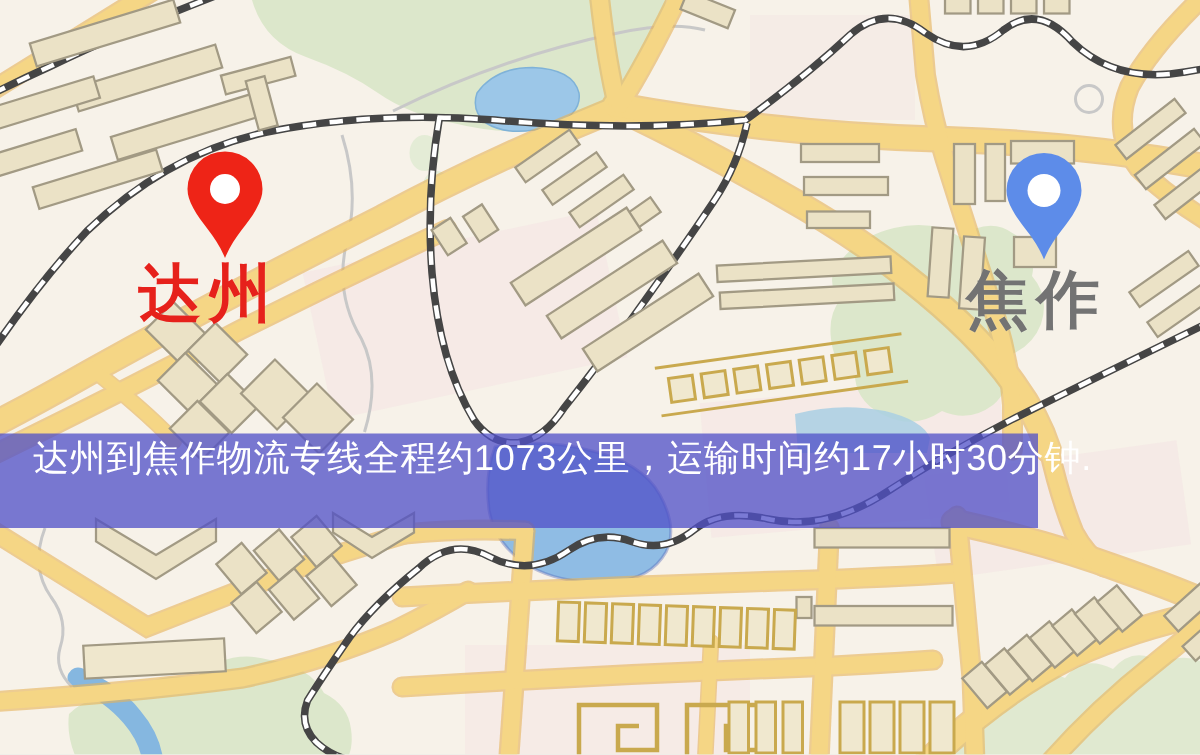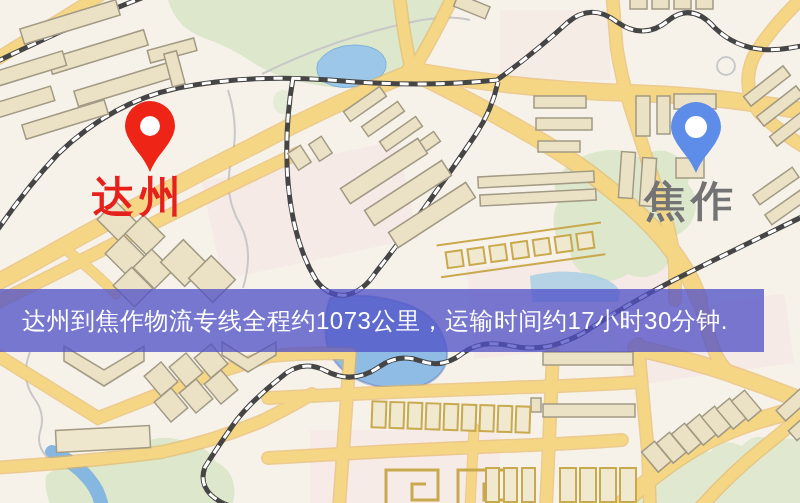--- a/index.html
+++ b/index.html
@@ -11,23 +11,23 @@
   }
   .stage svg{position:absolute;left:0;top:0;}
   .city-label{
     position:absolute;font-family:"Liberation Serif","DejaVu Serif",serif;
     font-weight:bold;font-size:42px;line-height:1.0;letter-spacing:5px;
     text-shadow:0 0 1px rgba(255,255,255,.35);white-space:nowrap;
   }
   .city-label.origin{left:92px;top:176px;color:#e6211b;}
   .city-label.dest{left:644px;top:180px;color:#737373;}
   .banner{
-    position:absolute;left:0;top:289px;width:764px;height:63px;
+    position:absolute;left:0;top:289px;width:692px;height:63px;
     background:rgba(80,80,200,0.76);
-    display:flex;align-items:center;
+    display:flex;
   }
   .banner span{
     color:#ffffff;font-size:24px;letter-spacing:0.5px;
     padding-left:22px;white-space:nowrap;
     font-family:"Liberation Sans","DejaVu Sans",sans-serif;
   }
 </style>
 </head>
 <body>
 

